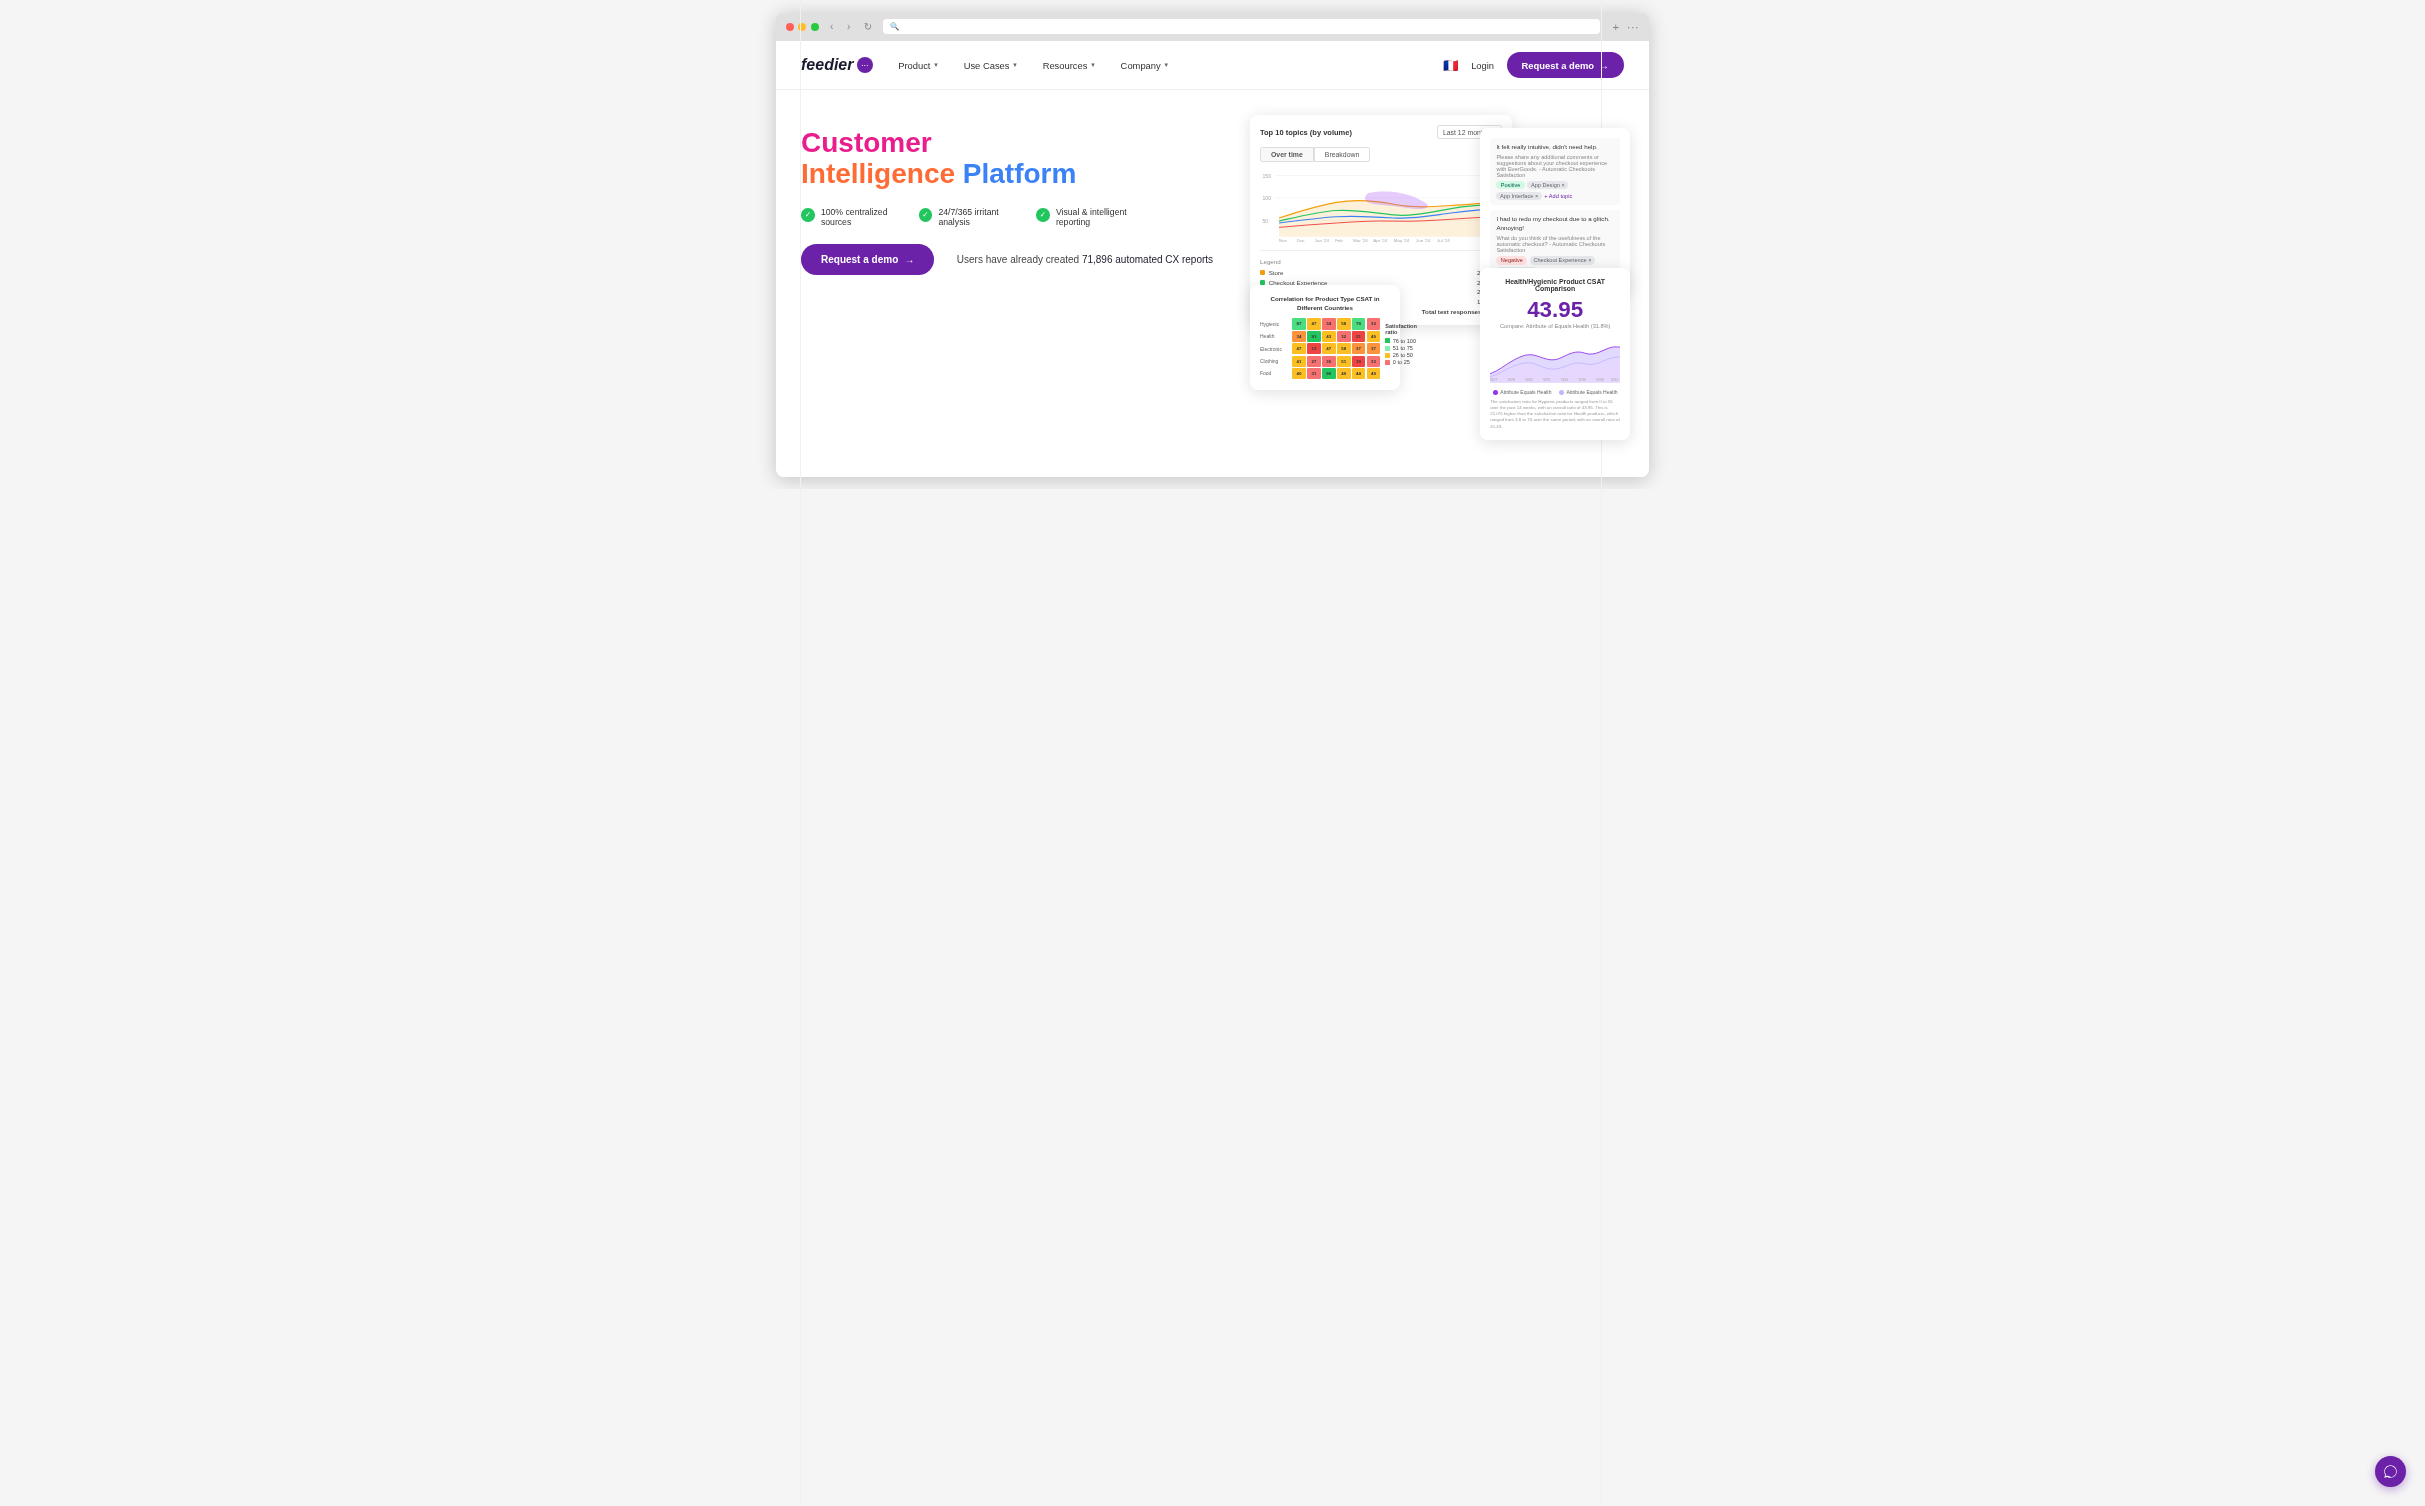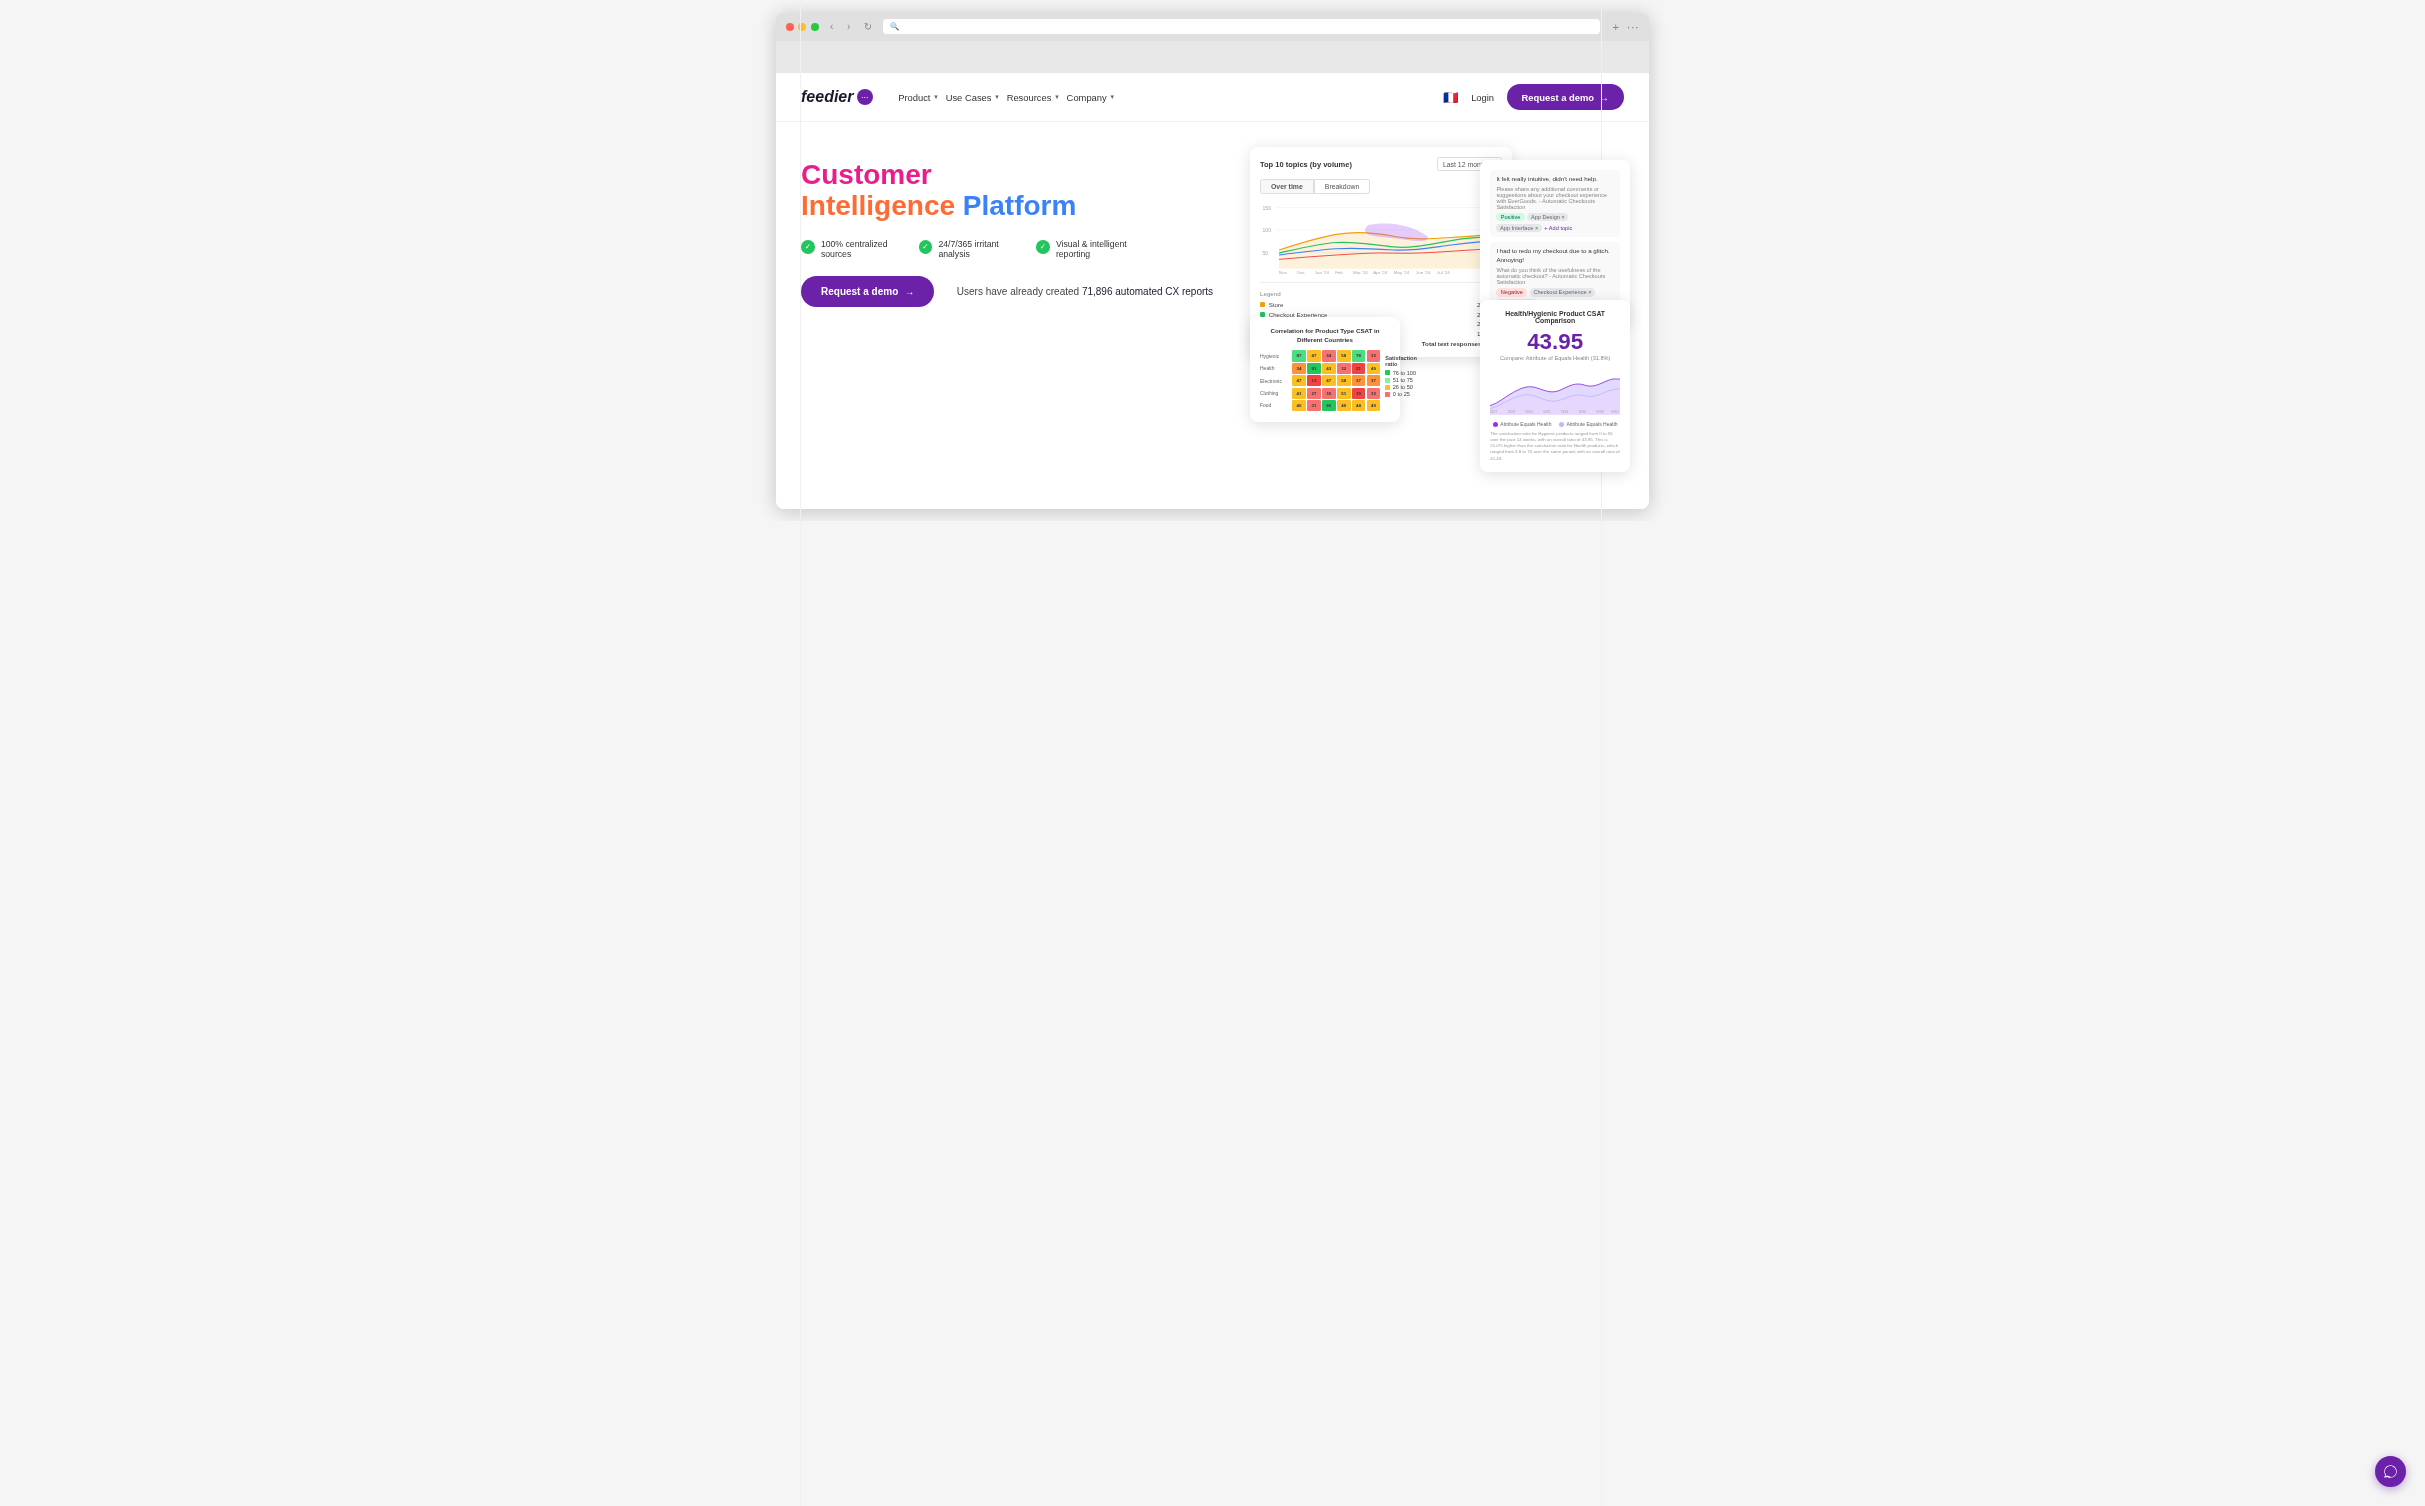--- a/index.html
+++ b/index.html
@@ -43,21 +43,20 @@
       align-items: center;
       gap: 5px;
     }
     .browser-menu { color: #888; font-size: 12.5px; cursor: pointer; }
     .browser-plus { color: #888; font-size: 11.2px; cursor: pointer; margin-left: 5px; }
 
     
     .page-content {
       background: white;
       min-height: 436px;
-      margin-top: 32px;
     }
 
     
     .navbar {
       display: flex;
       align-items: center;
       padding: 11.2px 25px;
       background: white;
       border-bottom: 0.6px solid #f0f0f0;
       gap: 25px;
@@ -80,21 +79,21 @@
     }
     .logo-bubble::after {
       content: '···';
       color: white;
       font-size: 5.6px;
       letter-spacing: 0.6px;
     }
     .nav-links {
       display: flex;
       align-items: flex-end;
-      gap: 8px;
+      gap: 26px;
       flex: 1;
       list-style: none;
     }
     .nav-item {
       display: flex;
       align-items: center;
       gap: 3.7px;
       font-size: 9.4px;
       color: #333;
       cursor: pointer;

